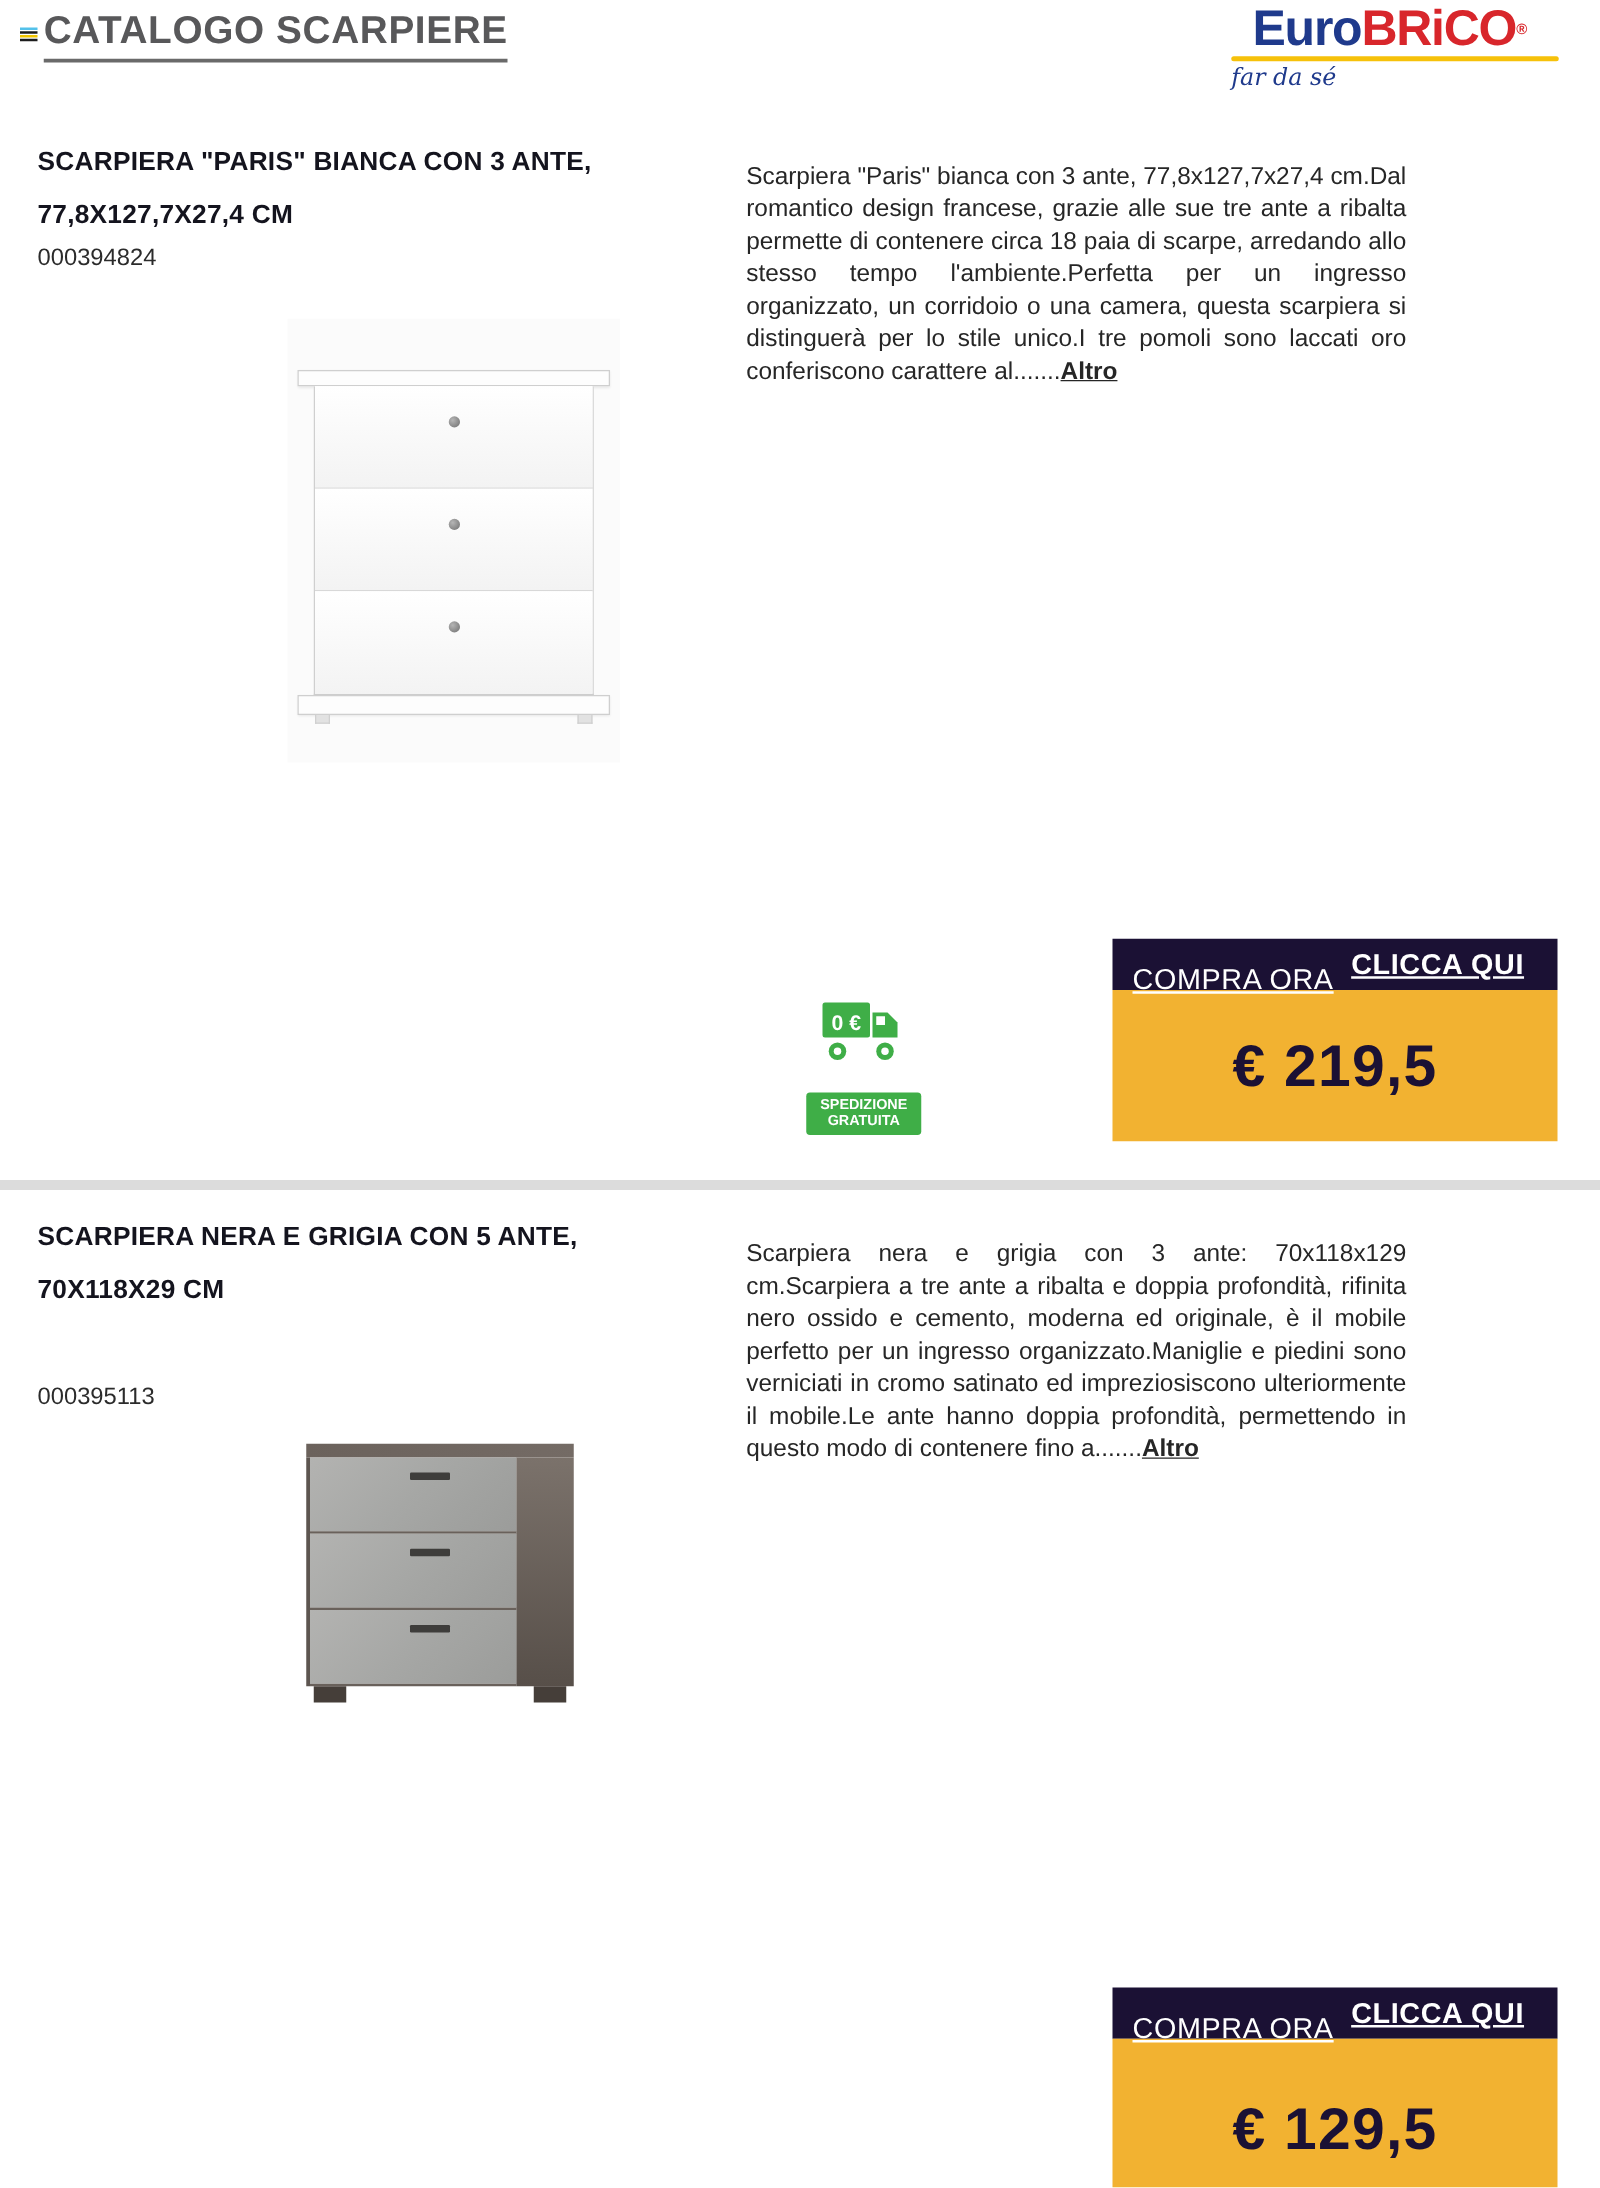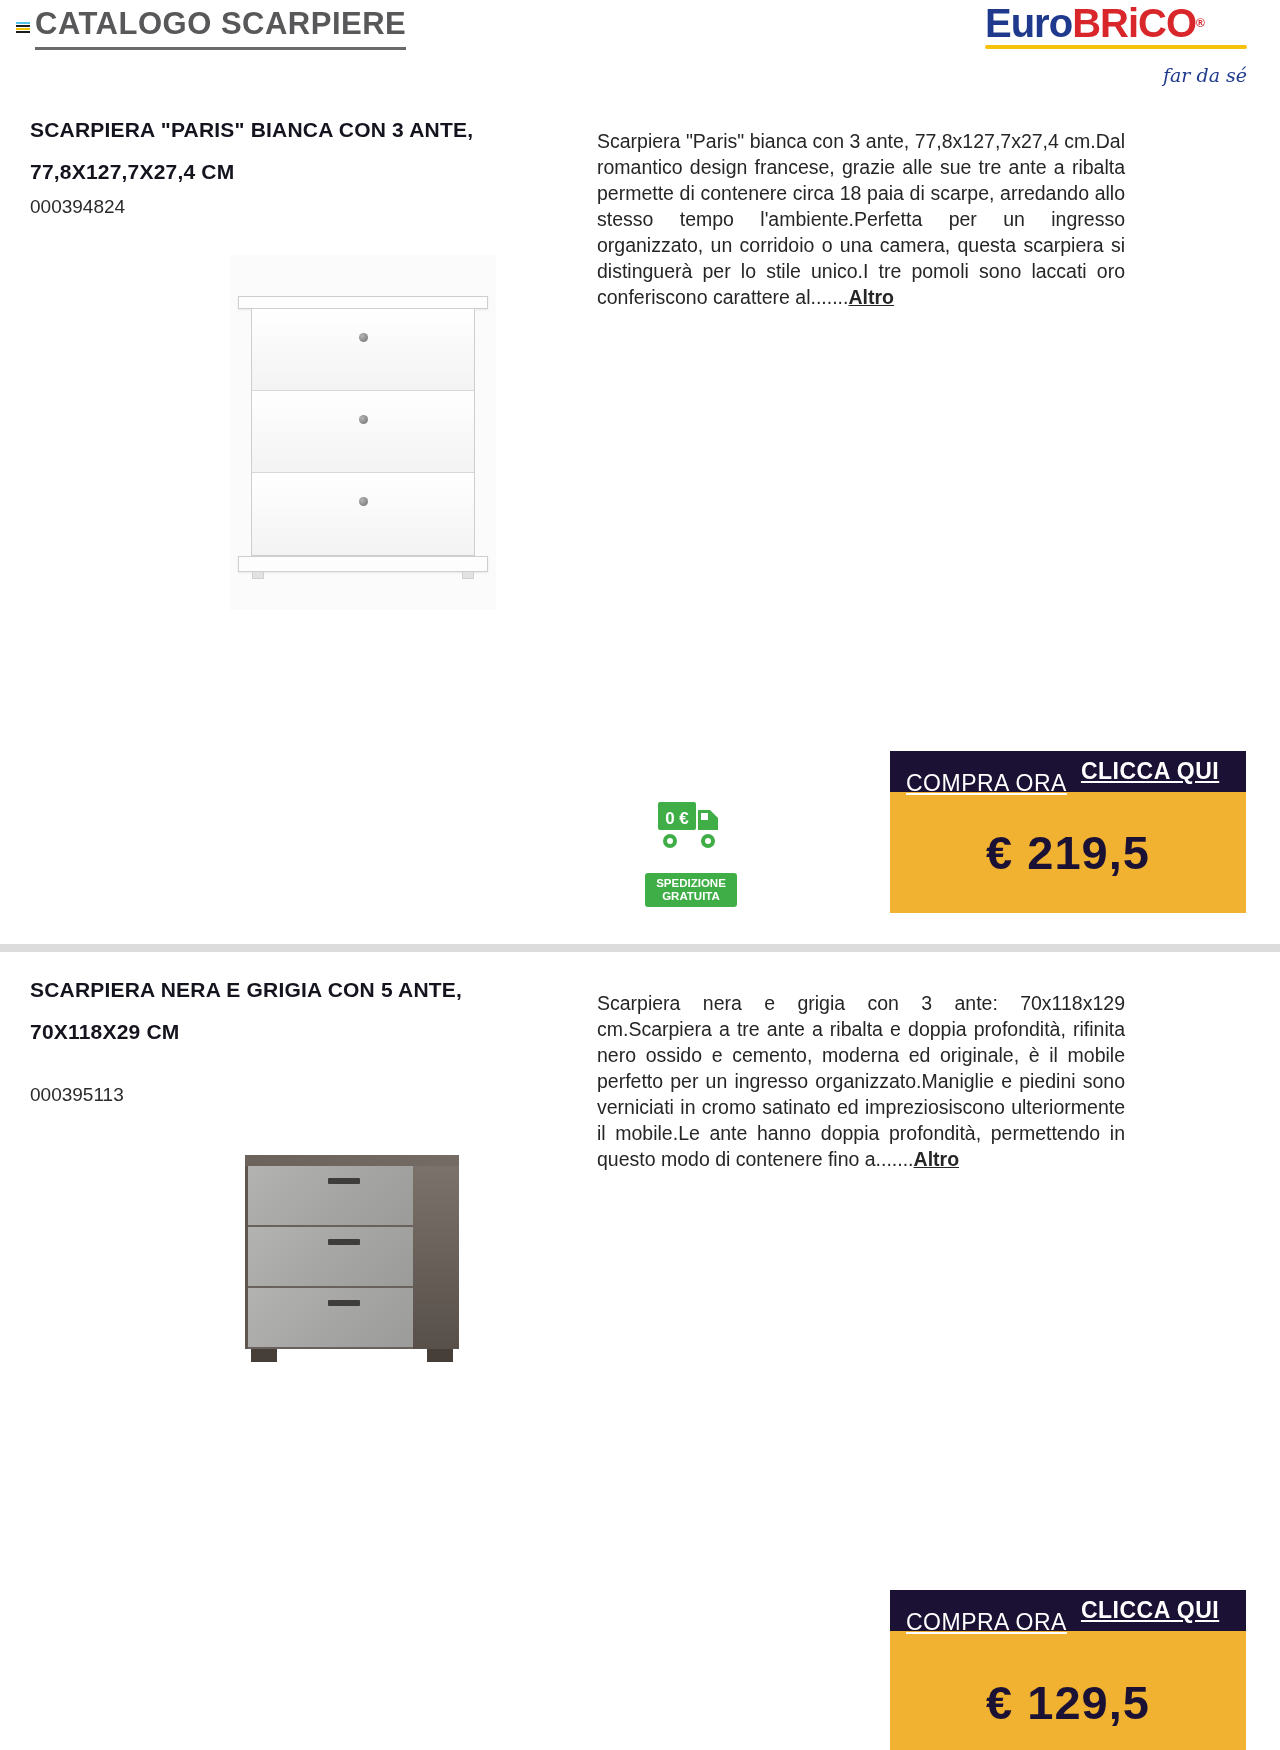--- a/index.html
+++ b/index.html
@@ -24,27 +24,27 @@
 
   .header-title {
     position: absolute; left: 35px; top: 6px;
     font-size: 31px; font-weight: 700; color: #58585a;
     border-bottom: 3px solid #6a6a6a; padding-bottom: 5px;
     letter-spacing: 0.5px;
   }
 
   .logo { position: absolute; left: 985px; top: 2px; width: 262px; }
   .logo-word { font-size: 40px; font-weight: 800; letter-spacing: -1px; line-height: 42px; white-space: nowrap; }
-  .logo-euro { color: #1f3a8c; }
+  .logo-euro { color: #1f3a8c; margin-left: 17px; }
   .logo-brico { color: #d8262b; }
   .logo-reg { color: #d8262b; font-size: 12px; vertical-align: top; }
   .logo-line { height: 4px; background: #f6c10a; margin-top: 1px; border-radius: 2px; }
   .logo-tagline {
-    text-align: right; color: #1f3a8c; font-style: italic;
-    font-family: "DejaVu Serif", serif; font-size: 19px; margin-top: 15px;
+    text-align: left; color: #1f3a8c; font-style: italic;
+    font-family: "DejaVu Serif", serif; font-size: 19px; margin-top: 2px;
   }
 
   
   .ptitle { position: absolute; left: 30px; font-size: 21px; font-weight: 700; color: #14141e; letter-spacing: 0.2px; }
   .pcode  { position: absolute; left: 30px; font-size: 19px; color: #2b2b2b; }
   .desc {
     position: absolute; left: 597px; width: 528px;
     font-size: 19.5px; line-height: 26px; text-align: justify; color: #262626;
   }
   .altro { font-weight: 700; text-decoration: underline; color: #262626; cursor: pointer; }
@@ -179,21 +179,21 @@
       <span class="pb-buy">COMPRA ORA</span>
       <span class="pb-click">CLICCA QUI</span>
     </div>
     <div class="pb-price pb-price-1">€ 219,5</div>
   </div>
 
   <div class="sep"></div>
 
   <div class="ptitle" style="top:978px">SCARPIERA NERA E GRIGIA CON 5 ANTE,</div>
   <div class="ptitle" style="top:1020px">70X118X29 CM</div>
-  <div class="pcode" style="top:1084px">000395113</div>
+  <div class="pcode" style="top:1107px">000395113</div>
 
   <div class="photo2">
     <div class="cab2">
       <div class="c2-top"></div>
       <div class="c2-main">
         <div class="c2-doors">
           <div class="c2-door">
               <span class="c2-handle"></span>
             </div>
           <div class="c2-door">

